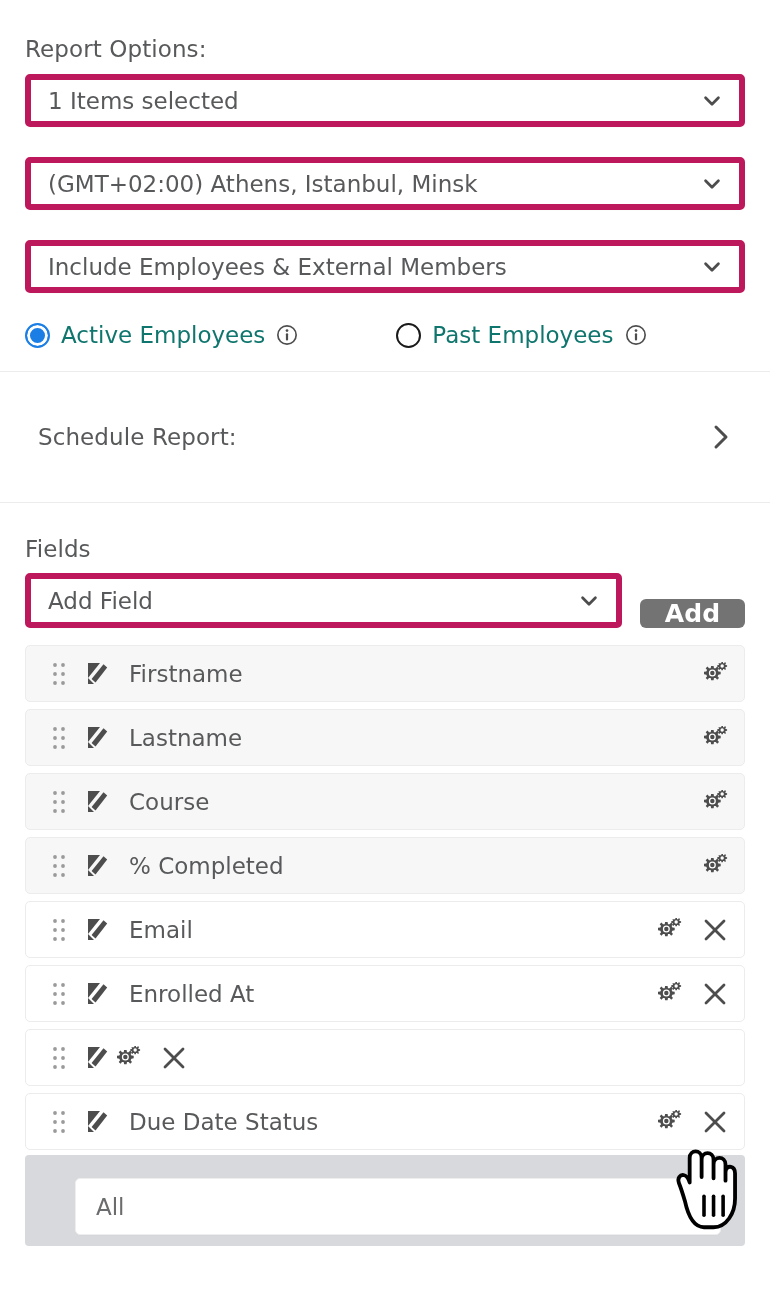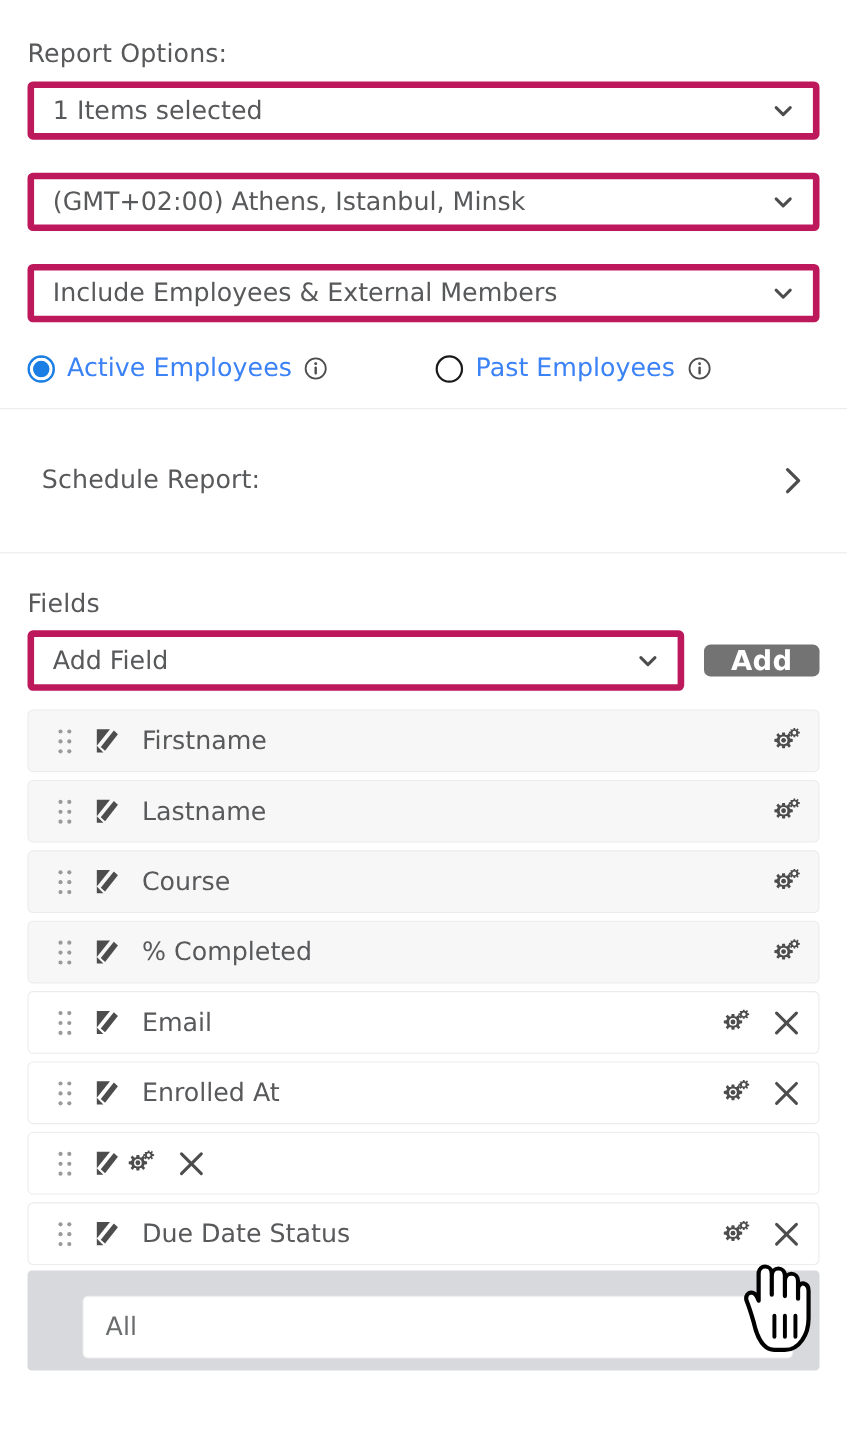--- a/index.html
+++ b/index.html
@@ -85,39 +85,39 @@
   }
   .radio-dot.on {
     background: #1a7ee5;
     border: 2px solid #1a7ee5;
     box-shadow: inset 0 0 0 3px #ffffff;
   }
   .radio-dot.off {
     background: #ffffff;
     border: 2.5px solid #1a1a1a;
   }
-  .radio-label { font-size: 23px; color: #3b82f6; }
+  .radio-label { font-size: 23px; color: #0f766e; }
   .info-icon { width: 22px; height: 22px; display: block; flex: 0 0 auto; }
 
   
   #schedule-report {
     height: 130px;
     display: flex;
     align-items: center;
     justify-content: space-between;
     padding: 0 38px;
   }
   .chev-right { width: 24px; height: 28px; display: block; }
 
   
   #fields-block { padding-top: 33px; }
   #fields-block .label-text { display: block; margin-bottom: 11px; }
   .add-field-row {
     display: flex;
-    align-items: center;
+    align-items: flex-end;
     gap: 18px;
   }
   .add-field-row .select-box { flex: 1 1 auto; height: 55px; }
   .add-btn {
     width: 105px;
     background: #737373;
     border: none;
     border-radius: 6px;
     color: #ffffff;
     font-family: "DejaVu Sans", sans-serif;

